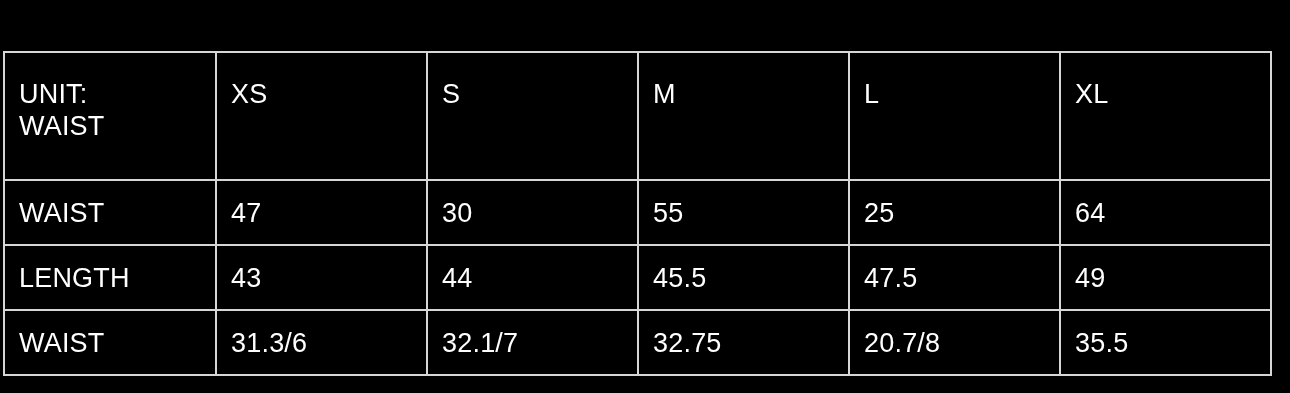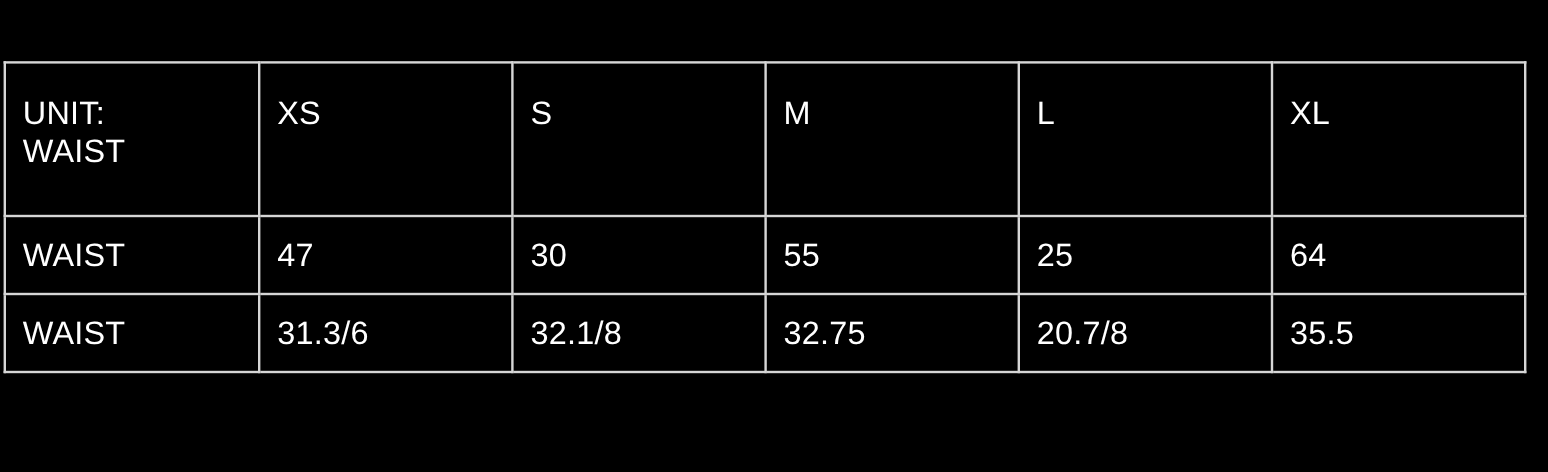--- a/index.html
+++ b/index.html
@@ -102,25 +102,33 @@
 
       <tr class="data-row">
         <td class="row-label">WAIST</td>
         <td>47</td>
         <td>30</td>
         <td>55</td>
         <td>25</td>
         <td>64</td>
       </tr>
 
+      <tr class="data-row">
+        <td class="row-label">LENGTH</td>
+        <td>43</td>
+        <td>44</td>
+        <td>45.5</td>
+        <td>47.5</td>
+        <td>49</td>
+      </tr>
 
       <tr class="data-row">
         <td class="row-label">WAIST</td>
         <td>31.3/6</td>
-        <td>32.1/8</td>
+        <td>32.1/7</td>
         <td>32.75</td>
         <td>20.7/8</td>
         <td>35.5</td>
       </tr>
 
     </tbody>
   </table>
 
 </div>
 

